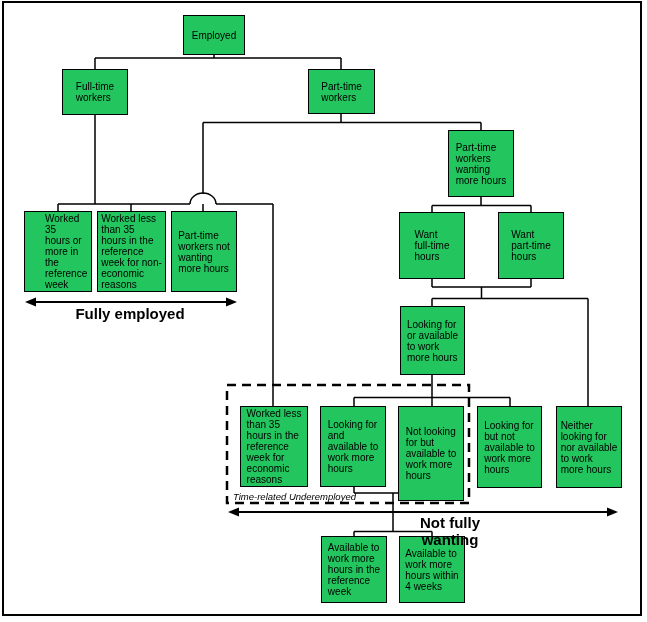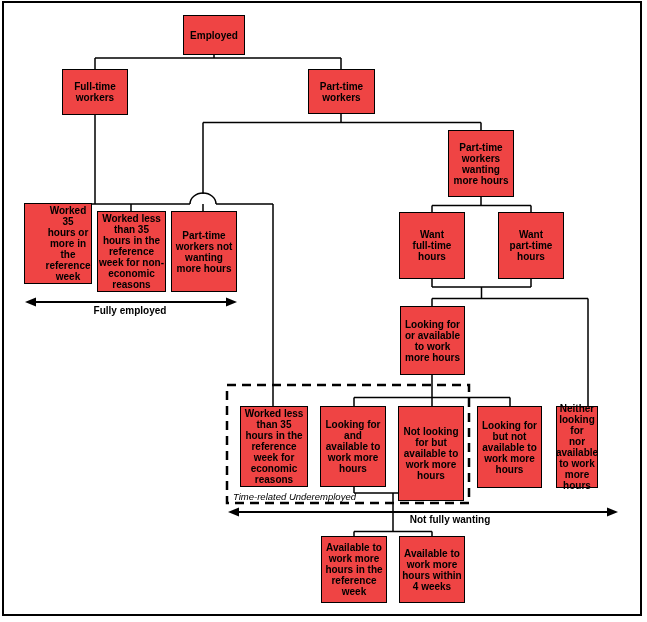--- a/index.html
+++ b/index.html
@@ -21,35 +21,34 @@
     border: 2px solid #000000;
   }
   #wires {
     position: absolute;
     left: 0; top: 0;
     width: 647px; height: 622px;
   }
   .node {
     position: absolute;
     border: 1.5px solid #000000;
-    background: #ef4444;
+    background: #22c55e;
     display: flex;
     align-items: center;
     justify-content: center;
-    text-align: center;
+    text-align: left;
     white-space: pre-line;
     font-size: 10px;
     line-height: 11px;
     color: #000000;
+  }
+  .axis-label {
+    position: absolute;
     font-weight: bold;
-  }
-  .axis-label {
-    position: absolute;
-    font-weight: bold;
-    font-size: 10px;
+    font-size: 15px;
     color: #000000;
     text-align: center;
   }
   .zone-label {
     position: absolute;
     font-style: italic;
     font-size: 9.5px;
     color: #000000;
     white-space: nowrap;
     text-align: center;
@@ -120,21 +119,21 @@
   </svg>
 
   <div class="node" style="left:183px; top:15px; width:62px; height:40px;">Employed</div>
 
   <div class="node" style="left:62px; top:69px; width:66px; height:46px;">Full-time
 workers</div>
 
   <div class="node" style="left:308px; top:69px; width:67px; height:45px;">Part-time
 workers</div>
 
-  <div class="node" style="left:24px; top:203px; width:68px; height:81px;padding-left:20px;">Worked 35
+  <div class="node" style="left:24px; top:211px; width:68px; height:81px;padding-left:20px;">Worked 35
 hours or
 more in the
 reference
 week</div>
 
   <div class="node" style="left:97px; top:211px; width:69px; height:81px;">Worked less
 than 35
 hours in the
 reference
 week for non-
@@ -183,21 +182,21 @@
 available to
 work more
 hours</div>
 
   <div class="node" style="left:477px; top:406px; width:65px; height:82px;">Looking for
 but not
 available to
 work more
 hours</div>
 
-  <div class="node" style="left:556px; top:406px; width:42px; height:82px;">Neither
+  <div class="node" style="left:556px; top:406px; width:66px; height:82px;">Neither
 looking for
 nor available
 to work
 more hours</div>
 
   <div class="node" style="left:321px; top:536px; width:66px; height:67px;">Available to
 work more
 hours in the
 reference
 week</div>

